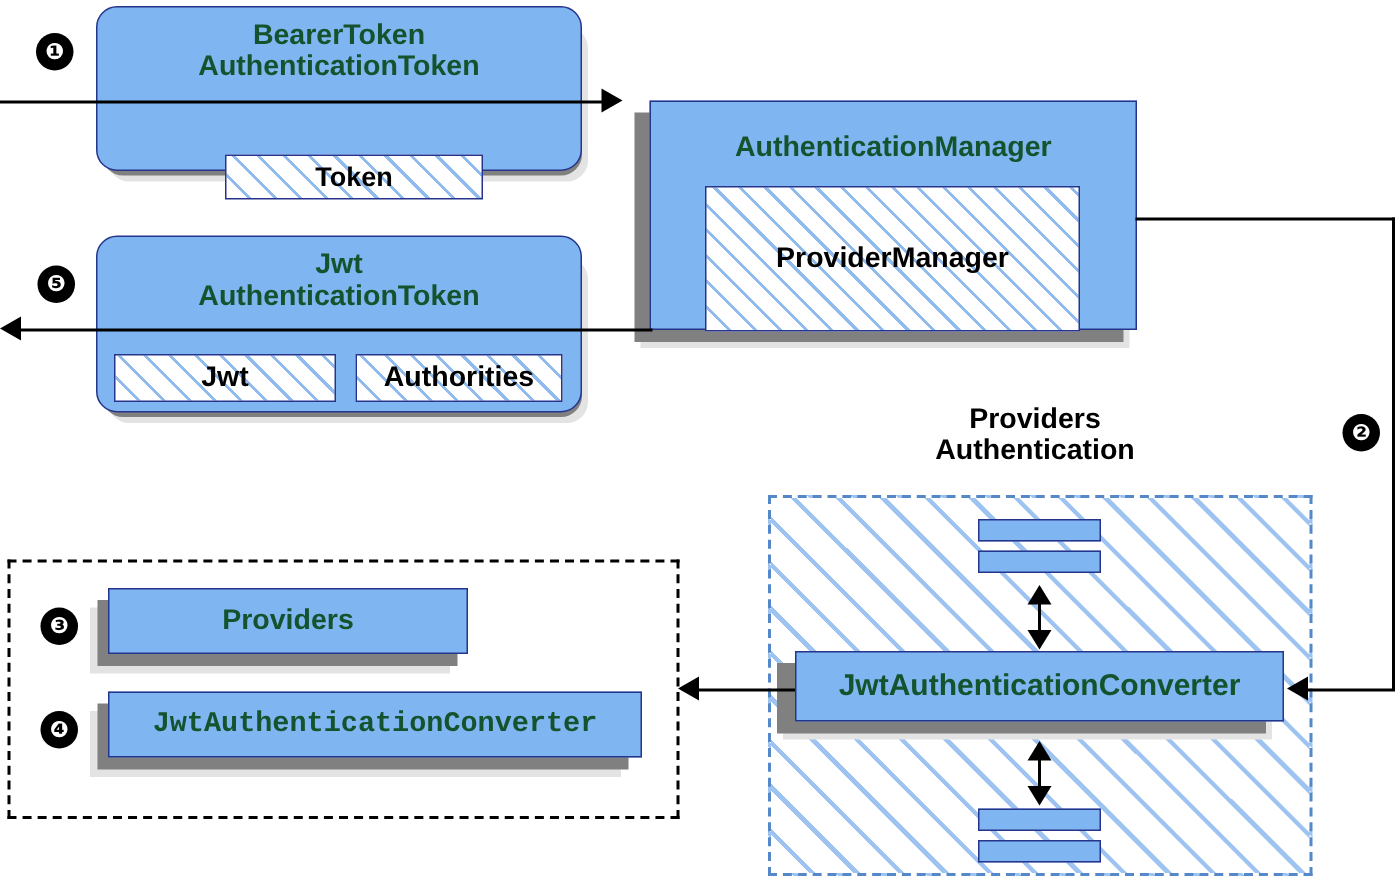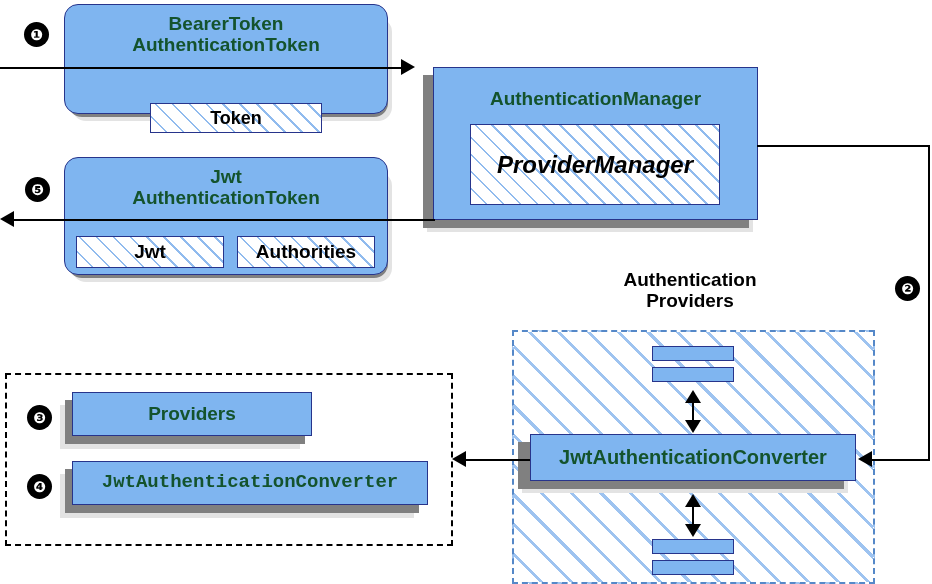--- a/index.html
+++ b/index.html
@@ -134,21 +134,21 @@
     <div>BearerToken</div>
     <div>AuthenticationToken</div>
   </div>
   <div class="subbox hatch" style="left:150px;top:79px;width:172px;height:30px;font-size:18px;margin-top:24px;">Token</div>
 
   <div class="plate light" style="left:427px;top:79px;width:326px;height:153px;"></div>
   <div class="plate dark" style="left:423px;top:75px;width:326px;height:153px;"></div>
   <div class="node" style="left:433px;top:67px;width:325px;height:153px;font-size:19px;flex-direction:column;justify-content:flex-start;padding-top:20px;">
     <div>AuthenticationManager</div>
   </div>
-  <div class="subbox hatch" style="left:470px;top:124px;width:250px;height:81px;font-size:24px;font-style:italic;">ProviderManager</div>
+  <div class="subbox hatch" style="left:470px;top:124px;width:250px;height:97px;font-size:19px;">ProviderManager</div>
 
   <div class="badge" style="left:26px;top:178px;">❺</div>
   <div class="hline" style="left:10px;top:219px;width:425px;"></div>
   <div class="arrow left" style="left:0px;top:211px;"></div>
 
   <div class="plate light rounded" style="left:72px;top:172px;width:320px;height:110px;"></div>
   <div class="plate dark rounded" style="left:68px;top:168px;width:320px;height:110px;"></div>
   <div class="node rounded" style="left:64px;top:157px;width:324px;height:118px;font-size:19px;flex-direction:column;justify-content:flex-start;padding-top:8px;">
     <div>Jwt</div>
     <div>AuthenticationToken</div>
@@ -156,22 +156,22 @@
   <div class="subbox hatch" style="left:76px;top:236px;width:148px;height:32px;font-size:19px;">Jwt</div>
   <div class="subbox hatch" style="left:237px;top:236px;width:138px;height:32px;font-size:19px;">Authorities</div>
 
   <div class="hline" style="left:757px;top:145px;width:173px;"></div>
   <div class="vline" style="left:928px;top:145px;height:315px;"></div>
   <div class="hline" style="left:872px;top:459px;width:58px;"></div>
   <div class="arrow left" style="left:858px;top:451px;"></div>
   <div class="badge" style="left:896px;top:277px;">❷</div>
 
   <div class="caption" style="left:560px;top:269px;width:260px;font-size:19px;">
+    <div>Providers</div>
     <div>Authentication</div>
-    <div>Providers</div>
   </div>
 
   <div class="dash-blue hatch-blue" style="left:512px;top:330px;width:363px;height:254px;"></div>
 
   <div class="bar" style="left:652px;top:346px;width:82px;height:15px;"></div>
   <div class="bar" style="left:652px;top:367px;width:82px;height:15px;"></div>
 
   <div class="arrow up" style="left:685px;top:390px;"></div>
   <div class="vline" style="left:692px;top:392px;height:32px;"></div>
   <div class="arrow down" style="left:685px;top:420px;"></div>

